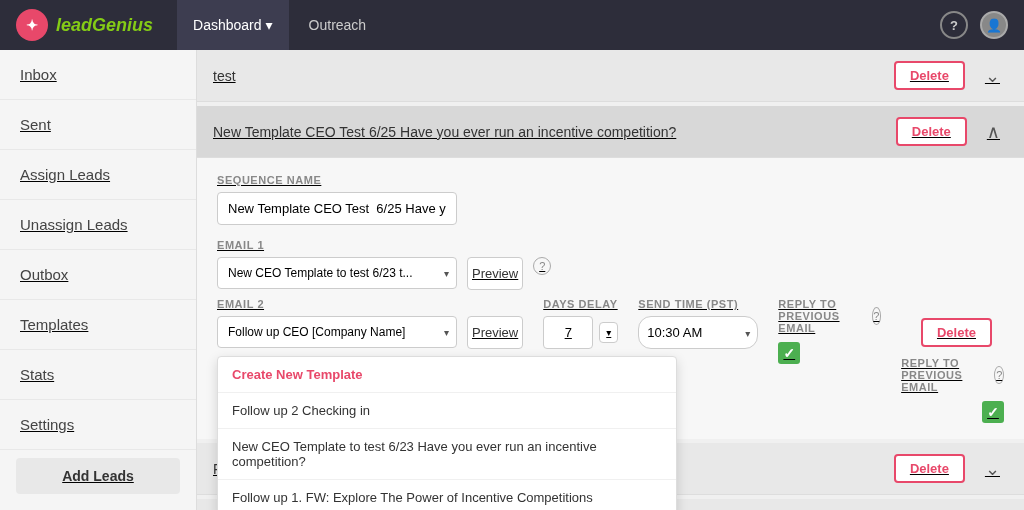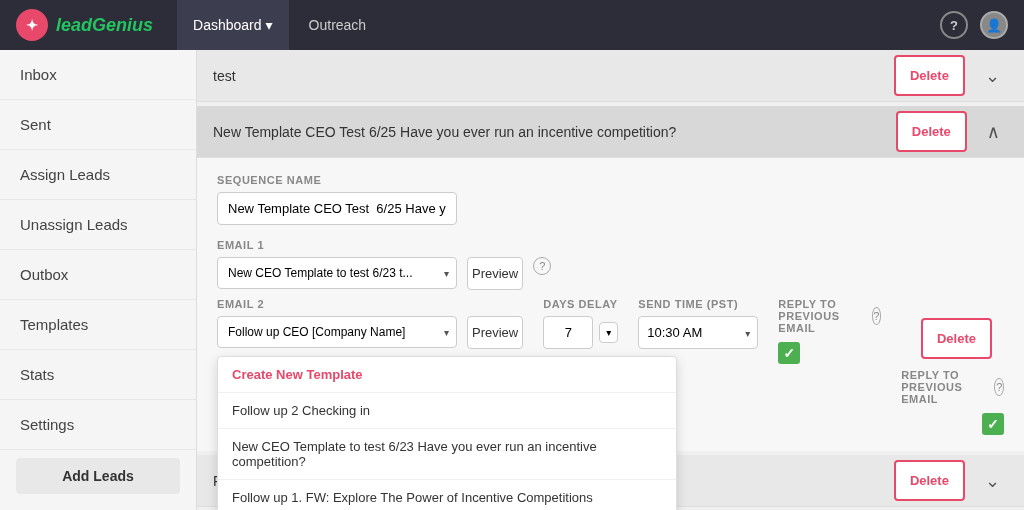--- a/index.html
+++ b/index.html
@@ -26,21 +26,21 @@
       background: #e8486a;
       border-radius: 50%;
       display: flex;
       align-items: center;
       justify-content: center;
       color: white;
       font-size: 14px;
       font-weight: bold;
     }
     .logo-text {
-      color: #22c55e;
+      color: #84cc16;
       font-size: 18px;
       font-style: italic;
       font-weight: 600;
     }
     .nav-items {
       display: flex;
       gap: 4px;
       flex: 1;
     }
     .nav-item {
@@ -78,20 +78,21 @@
     .nav-icon-btn.user {
       background: #888;
       border-color: #aaa;
     }
 
     
     .main-layout {
       display: flex;
       flex: 1;
       overflow: hidden;
+      text-decoration: underline;
     }
 
     
     .sidebar {
       width: 197px;
       background: #f5f5f5;
       border-right: 1px solid #ddd;
       flex-shrink: 0;
       display: flex;
       flex-direction: column;
@@ -145,21 +146,21 @@
     }
     .seq-title {
       flex: 1;
       font-size: 14px;
       color: #333;
     }
     .btn-delete {
       background: white;
       border: 2px solid #e8486a;
       color: #e8486a;
-      padding: 11px 14px;
+      padding: 5px 14px;
       border-radius: 4px;
       font-size: 13px;
       cursor: pointer;
       font-weight: 600;
       margin-right: 12px;
     }
     .chevron-btn {
       background: none;
       border: none;
       font-size: 18px;
@@ -265,21 +266,21 @@
     .days-arrow {
       background: white;
       border: 1px solid #ccc;
       border-radius: 4px;
       padding: 4px 6px;
       cursor: pointer;
       font-size: 10px;
     }
     .time-select {
       border: 1px solid #ccc;
-      border-radius: 4px;
+      border-radius: 13px;
       padding: 8px 24px 8px 8px;
       font-size: 13px;
       background: white;
       appearance: none;
       cursor: pointer;
       outline: none;
       width: 120px;
     }
     .reply-col {
       display: flex;

